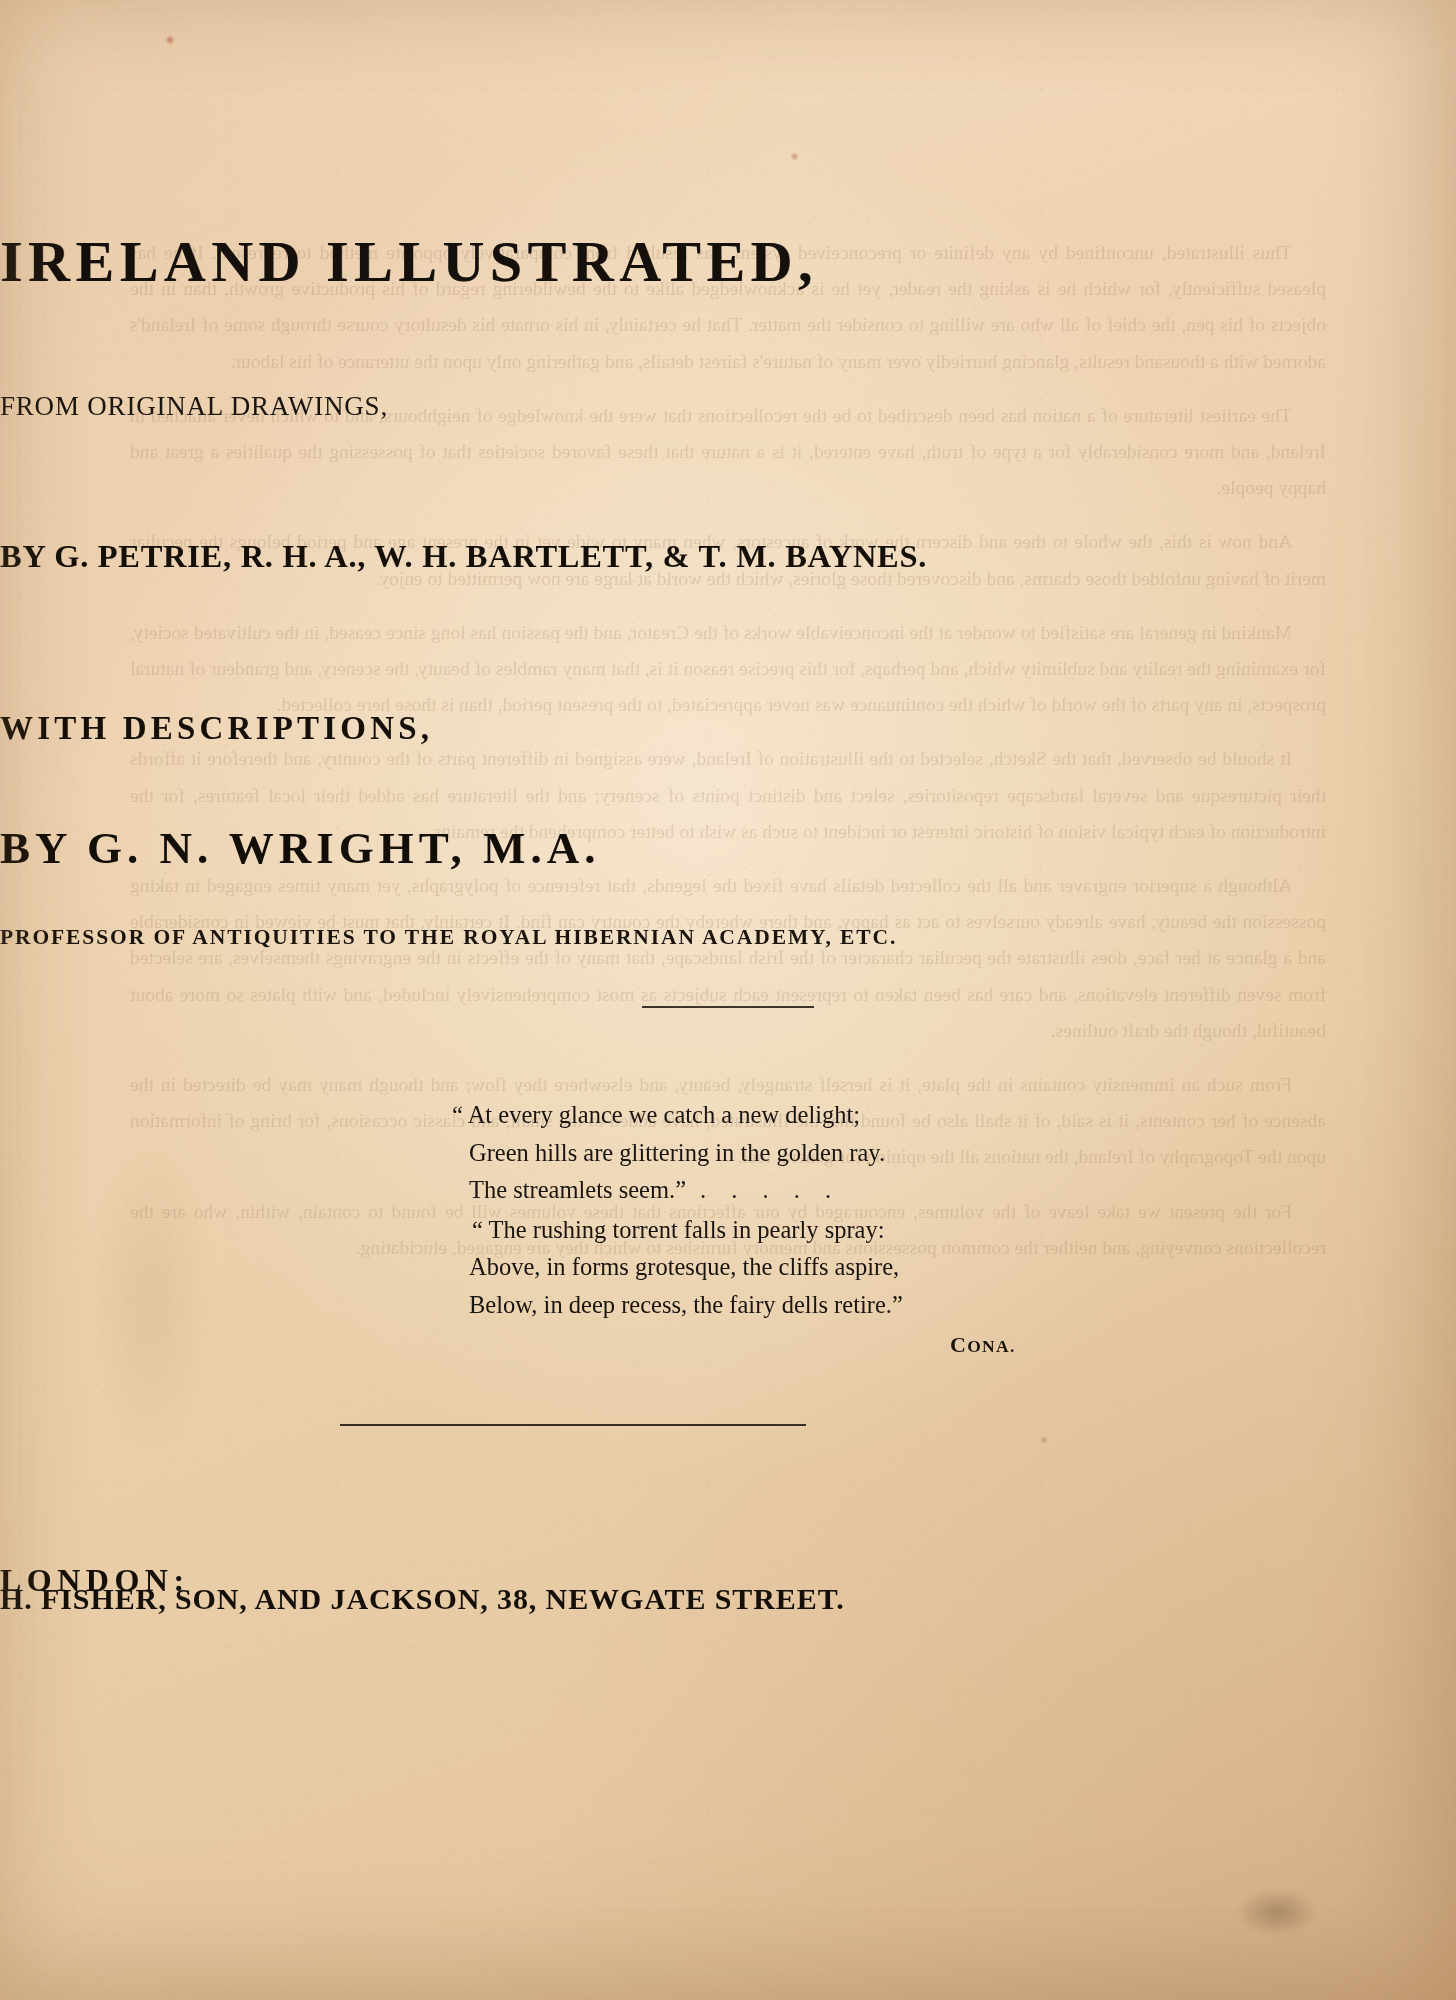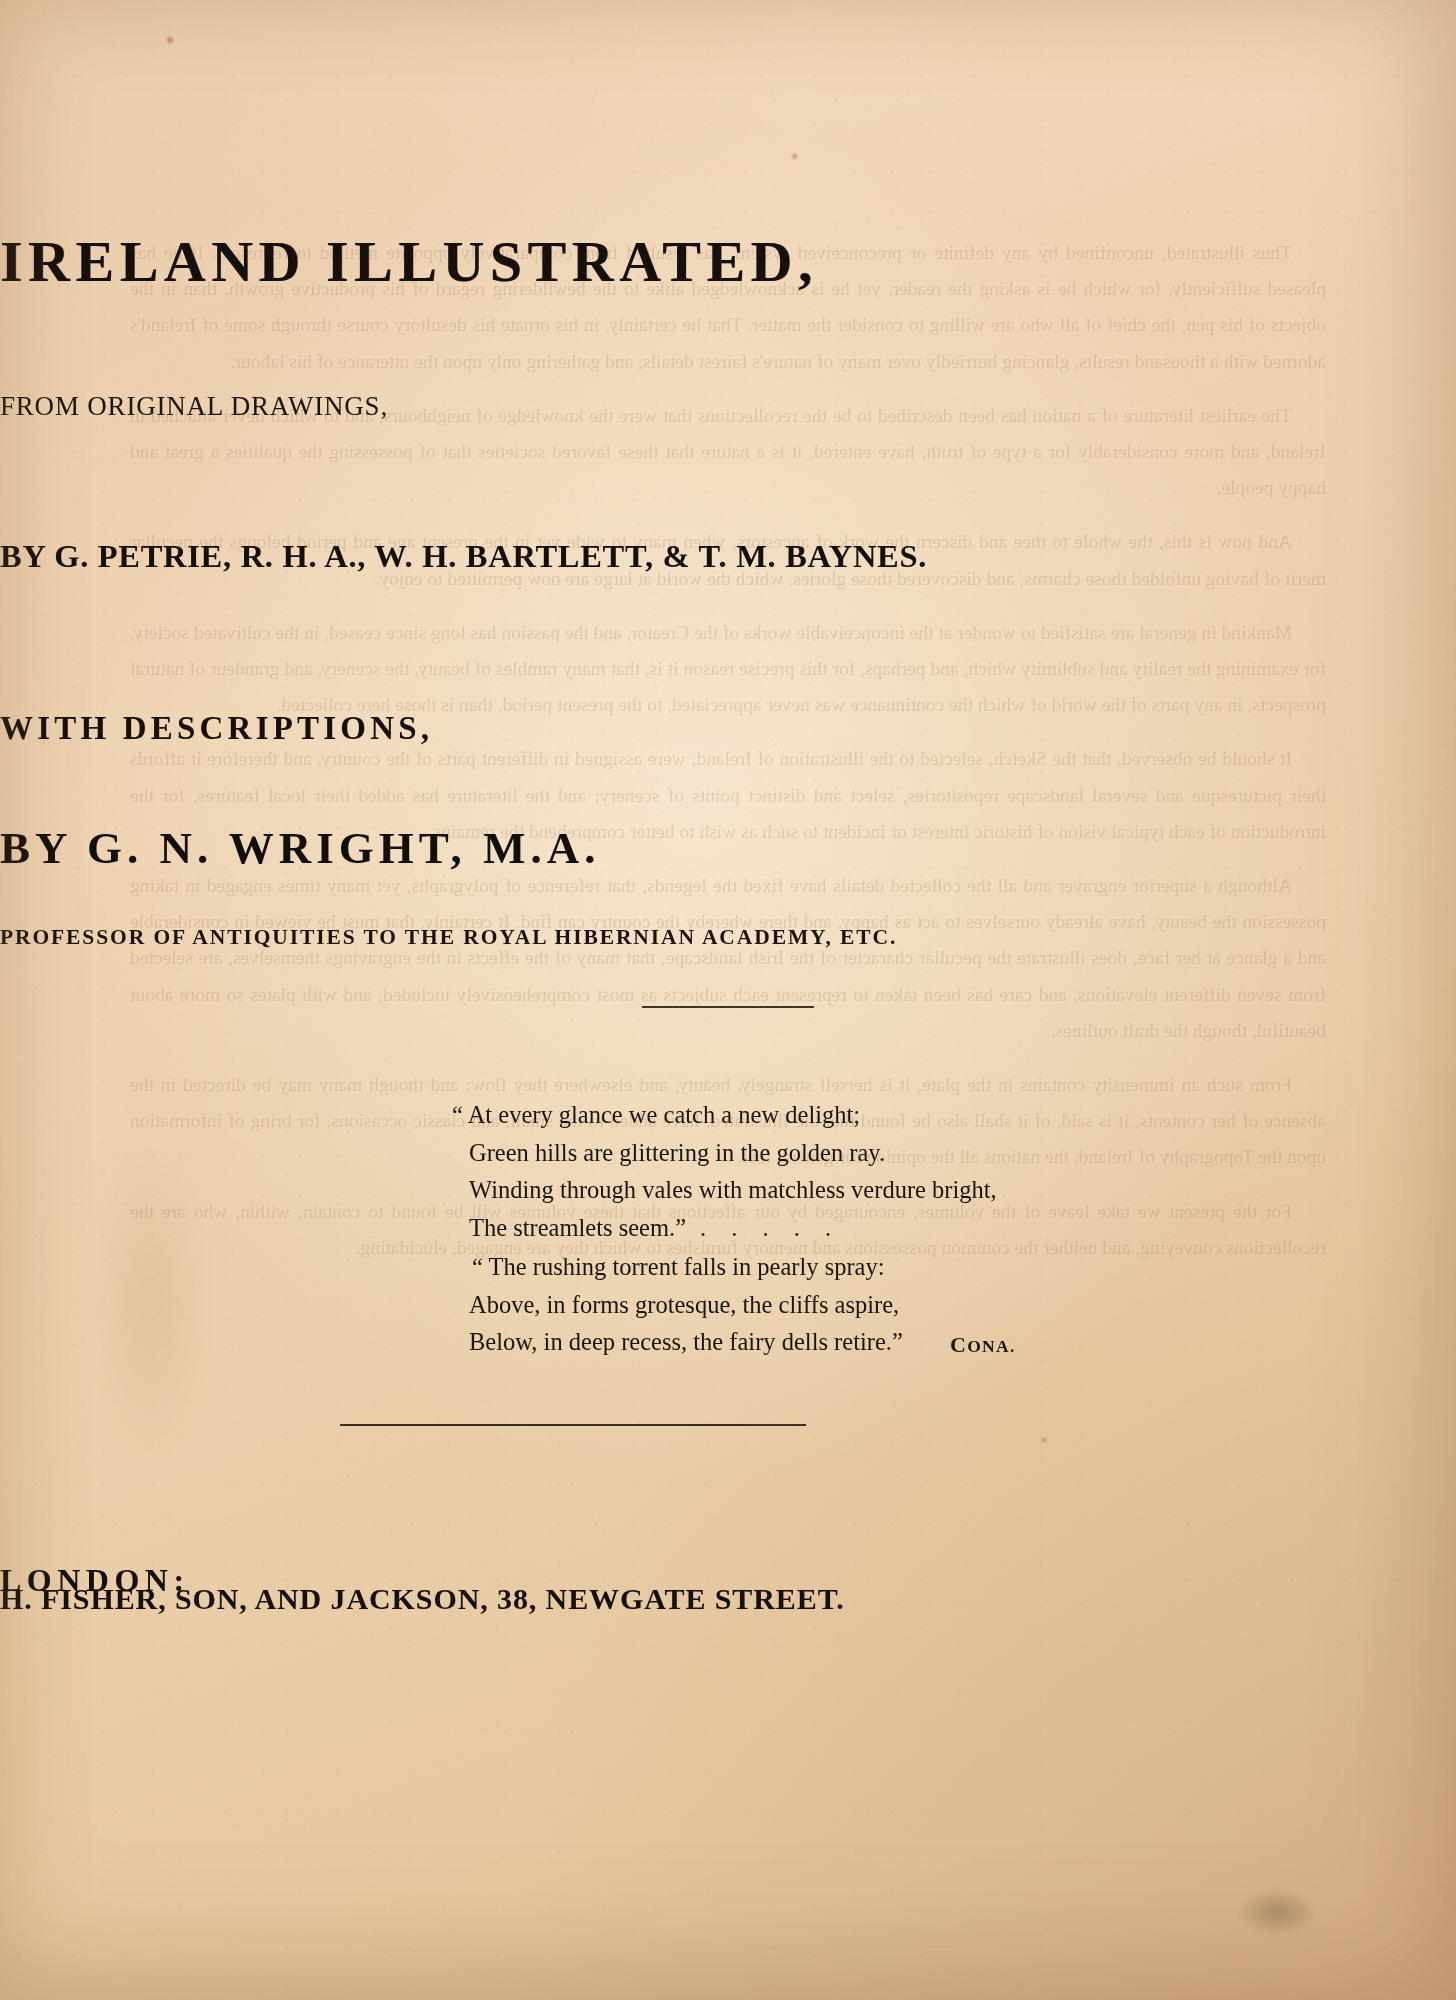--- a/index.html
+++ b/index.html
@@ -250,21 +250,20 @@
 
     <div class="line t-prof">PROFESSOR OF ANTIQUITIES TO THE ROYAL HIBERNIAN ACADEMY, ETC.</div>
 
     <div class="line t-byauthor">BY G. N. WRIGHT, M.A.</div>
 
     <div class="rule-short"></div>
 
     <div class="verse">
       <span class="v">“ At every glance we catch a new delight;</span>
       <span class="v indent1">Green hills are glittering in the golden ray.</span>
-      <span class="v indent1">Winding through vales with matchless verdure bright,</span>
       <span class="v indent1"><span>The streamlets seem.”</span><span class="dots">. . . . .</span></span>
       <span class="v indent2 stanza2">“ The rushing torrent falls in pearly spray:</span>
       <span class="v indent1">Above, in forms grotesque, the cliffs aspire,</span>
       <span class="v indent1">Below, in deep recess, the fairy dells retire.”</span>
     </div>
 
     <div class="attrib"><span class="cap">C</span><span>ONA.</span></div>
 
     <div class="rule-long"></div>
 

